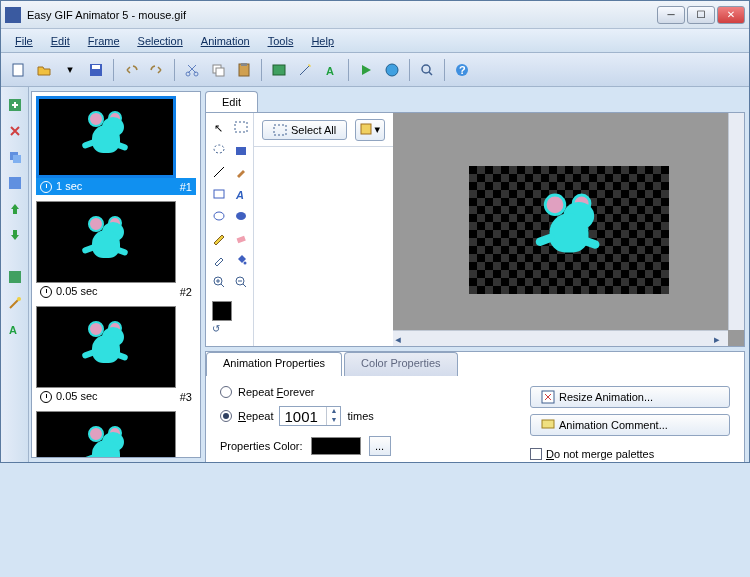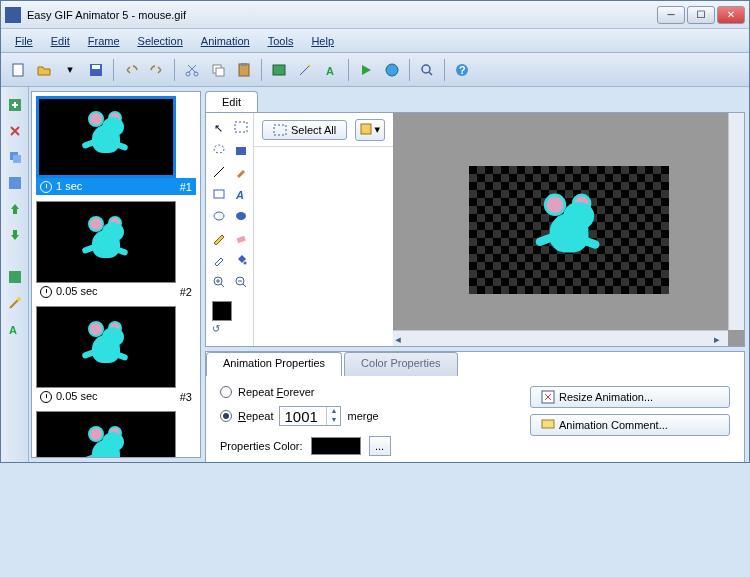--- a/index.html
+++ b/index.html
@@ -468,21 +468,21 @@
             <div class="radio-row">
               <span class="radio checked"></span>
               <span><u>R</u>epeat</span>
               <div class="spin">
                 <input value="1001" style="">
                 <div class="spin-btns">
                     <div>▲</div>
                     <div>▼</div>
                   </div>
               </div>
-              <span>merge</span>
+              <span>times</span>
             </div>
             <div class="bgcolor-row">
               <span>Properties Color:</span>
               <div class="color-swatch"></div>
               <div class="ellipsis-btn">...</div>
             </div>
           </div>
           <div class="props-right">
             <div class="btn" style="justify-content:flex-start">
                 <svg width="14" height="14">
@@ -490,19 +490,23 @@
                   <path d="M4 4l6 6M10 4l-6 6" stroke="#d04040"></path>
                 </svg>
                 <span>Resize Animation...</span>
               </div>
             <div class="btn" style="justify-content:flex-start">
                 <svg width="14" height="14">
                   <rect x="1" y="2" width="12" height="8" fill="#f0e080" stroke="#a08020"></rect>
                 </svg>
                 <span>Animation Comment...</span>
               </div>
+            <div class="checkbox-row">
+              <div class="checkbox"></div>
+              <span><u>D</u>o not merge palettes</span>
+            </div>
           </div>
         </div>
       </div>
     </div>
   </div>
 
 </div>
 
 </body></html>

